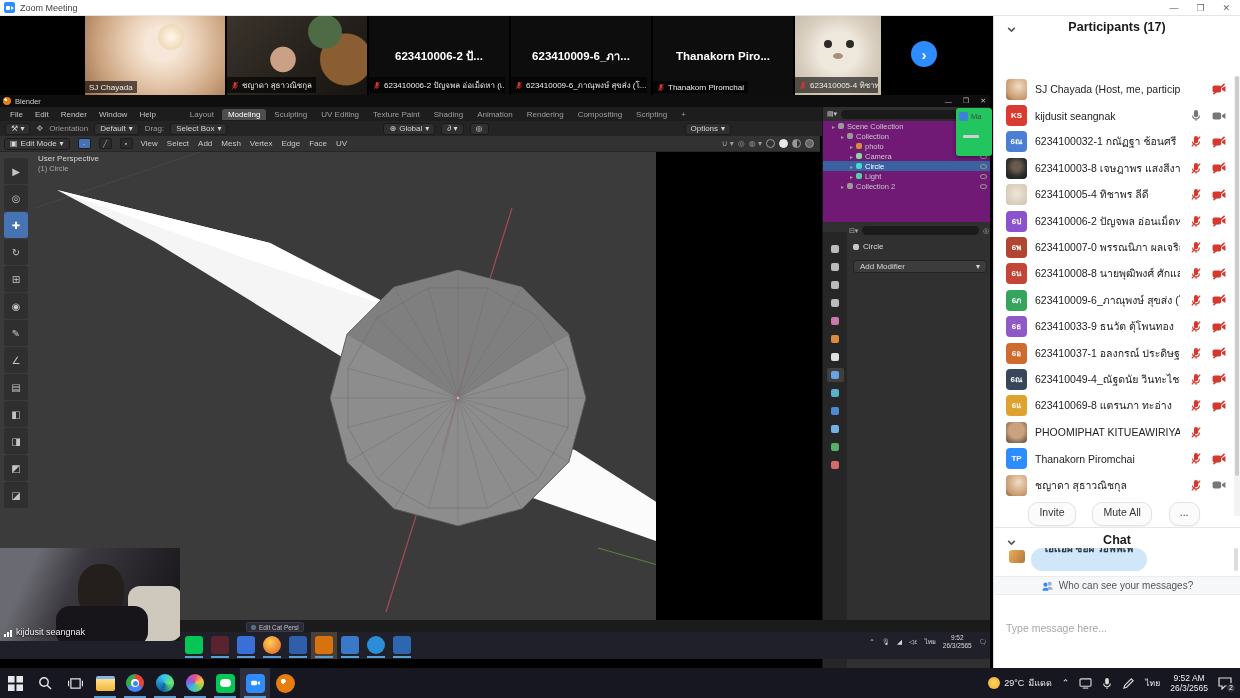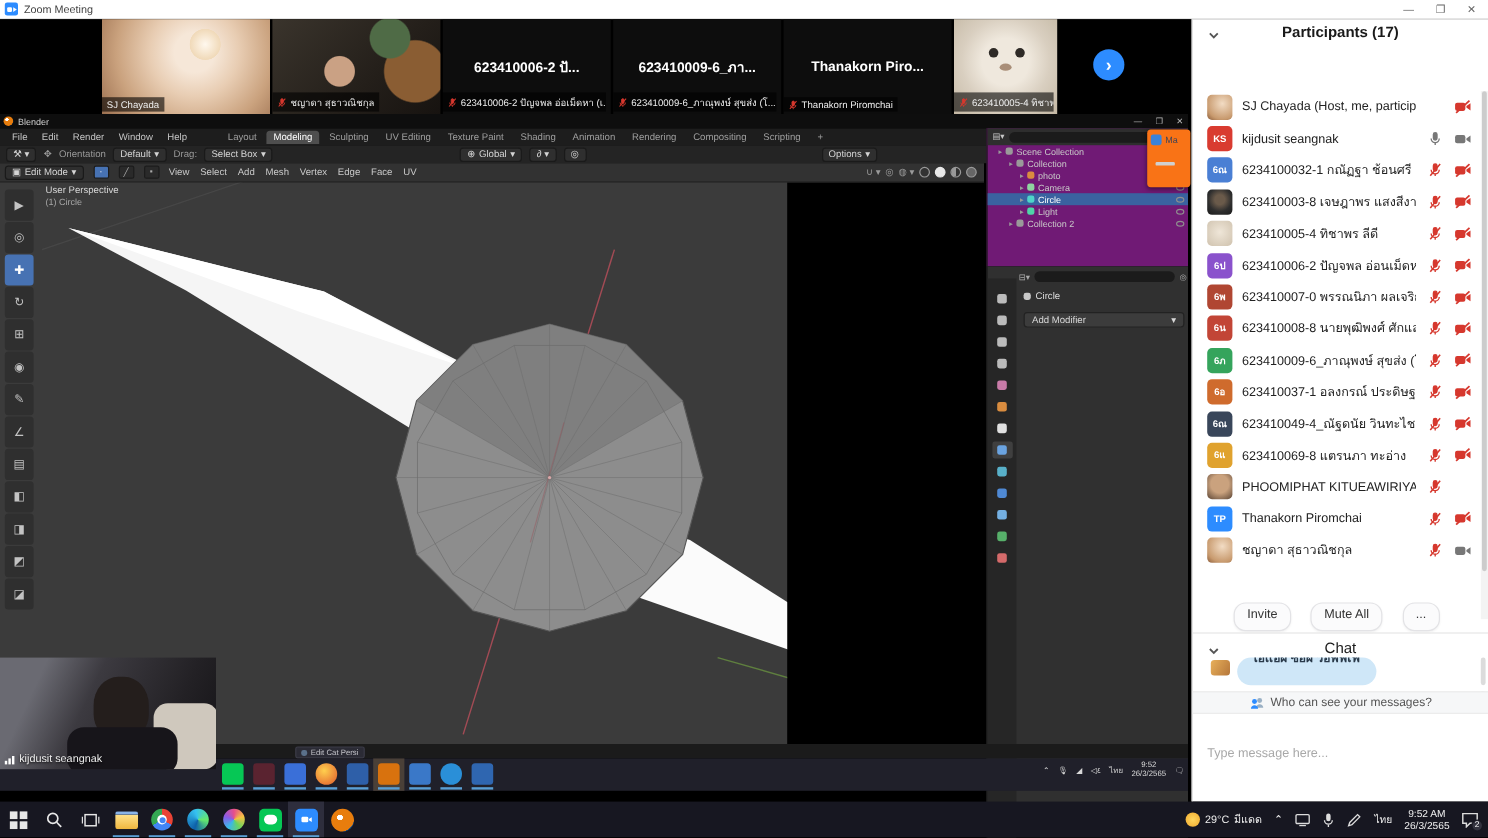--- a/index.html
+++ b/index.html
@@ -63,21 +63,21 @@
   .odot{width:6px;height:6px;border-radius:2px;flex:0 0 auto;}
   .eye{width:7px;height:5px;border:1px solid #8f8f8f;border-radius:50%;flex:0 0 auto;}
   #props{position:absolute;left:822px;top:127px;width:168px;height:478px;background:#303030;border-left:1px solid #161616;}
   #ptabs{position:absolute;left:0;top:10px;width:24px;height:468px;background:#262626;display:flex;flex-direction:column;gap:4px;padding-top:10px;align-items:center;}
   .ptab{width:17px;height:14px;border-radius:2px;display:flex;align-items:center;justify-content:center;}
   .ptab span{width:8px;height:8px;border-radius:2px;display:block;}
   .ptab.active{background:#3f3f3f;}
   #props .hdr{position:absolute;left:26px;top:2px;width:140px;height:13px;display:flex;align-items:center;gap:4px;}
   #prop-obj{position:absolute;left:30px;top:20px;color:#ddd;font-size:8px;display:flex;gap:4px;align-items:center;}
   #add-mod{position:absolute;left:30px;top:38px;width:134px;height:13px;background:#3c3c3c;border:1px solid #222;border-radius:3px;color:#d8d8d8;font-size:8px;display:flex;align-items:center;justify-content:space-between;padding:0 6px;}
-  #notif-pop{position:absolute;left:956px;top:13px;width:36px;height:48px;background:#f97316;border-radius:3px;box-shadow:0 1px 4px rgba(0,0,0,.5);padding:4px 3px;}
+  #notif-pop{position:absolute;left:956px;top:13px;width:36px;height:48px;background:#22c55e;border-radius:3px;box-shadow:0 1px 4px rgba(0,0,0,.5);padding:4px 3px;}
   #notif-pop .nrow{display:flex;align-items:center;gap:3px;font-size:7.5px;color:#445;}
   #notif-pop .nsq{width:9px;height:9px;border-radius:2px;background:#3b82d8;}
   #notif-pop .bar{margin-top:14px;width:16px;height:3px;background:#d0d0d0;border-radius:1px;margin-left:4px;}
   #bl-status{position:absolute;left:0;top:525px;width:990px;height:12px;background:#1b1b1b;}
   #tooltip-pill{position:absolute;left:246px;top:527px;height:10px;background:#2b2b35;border:1px solid #3c3c48;border-radius:2px;color:#c2c2c8;font-size:6.5px;display:flex;align-items:center;padding:0 4px;gap:3px;}
   #shared-tb{position:absolute;left:0;top:537px;width:990px;height:27px;background:#20202a;}
   .stb-ic{position:absolute;top:4px;width:18px;height:18px;border-radius:3px;}
   .stb-under{position:absolute;top:24px;height:2px;width:18px;background:#5a9fd4;}
   #shared-tray{position:absolute;right:6px;top:539px;display:flex;align-items:center;gap:7px;color:#d8d8d8;font-size:6.5px;}
   
@@ -98,21 +98,21 @@
   #p-list{position:absolute;left:0;top:60px;width:240px;}
   .prow{height:26.4px;display:flex;align-items:center;padding:0 8px 0 12px;gap:8px;}
   .pava{width:21px;height:21px;border-radius:4px;flex:0 0 auto;display:flex;align-items:center;justify-content:center;color:#fff;font-size:8px;font-weight:bold;overflow:hidden;}
   .pname{flex:1;font-size:10.5px;color:#222;white-space:nowrap;overflow:hidden;}
   .pslot{width:15px;display:flex;justify-content:center;flex:0 0 auto;}
   #p-foot{position:absolute;left:0;top:486px;width:240px;height:24px;display:flex;justify-content:space-around;padding:0 26px;}
   .pbtn{background:#fbfbfc;border:1px solid #e3e3e6;border-radius:10px;box-shadow:0 1px 2px rgba(0,0,0,.06);font-size:10.5px;color:#333;padding:3px 10px;}
   #p-scroll{position:absolute;left:240px;top:60px;width:6px;height:440px;background:#f3f3f3;}
   #p-thumb{position:absolute;left:1px;top:0;width:4px;height:400px;background:#cccccc;border-radius:2px;}
   #chat-div{position:absolute;left:0;top:511px;width:247px;border-top:1px solid #e6e6e6;}
-  #c-hdr{position:absolute;left:0;top:517px;width:100%;text-align:center;font-size:12.5px;font-weight:normal;color:#1a1a1a;}
+  #c-hdr{position:absolute;left:0;top:517px;width:100%;text-align:center;font-size:12.5px;font-weight:bold;color:#1a1a1a;}
   #c-collapse{position:absolute;left:12px;top:521px;}
   #c-ava{position:absolute;left:15px;top:534px;width:16px;height:13px;border-radius:3px;background:linear-gradient(120deg,#e8b05a,#b5763a);}
   #bubble{position:absolute;left:37px;top:532px;width:116px;height:23px;background:#cfe7f8;border-radius:12px;overflow:hidden;}
   #bubble span{display:block;margin-top:-7px;text-align:center;font-size:10px;font-weight:bold;color:#2a3a4a;white-space:nowrap;}
   #c-scroll{position:absolute;left:240px;top:532px;width:4px;height:23px;background:#dcdcdc;border-radius:2px;}
   #c-dot{position:absolute;left:239px;top:560px;width:5px;height:5px;border-radius:50%;background:#9a9a9a;}
   #privacy{position:absolute;left:0;top:560px;width:247px;height:19px;background:#f6f7f8;border-top:1px solid #ececec;border-bottom:1px solid #ececec;display:flex;align-items:center;justify-content:center;gap:5px;font-size:10px;color:#555;}
   #to-row{position:absolute;left:10px;top:585px;width:227px;display:flex;align-items:center;gap:6px;}
   #to-row .tolbl{font-size:10.5px;color:#555;}
   #to-pill{background:#eef0f2;border-radius:4px;font-size:10.5px;color:#222;padding:2px 7px;display:flex;align-items:center;gap:4px;}
@@ -769,20 +769,43 @@
             <svg width="14" height="12" viewBox="0 0 16 14">
               <g fill="#d6382e">
                 <rect x="0.5" y="3" width="10" height="8" rx="2"></rect>
                 <path d="M11.5 6.2L15.5 3.5v7L11.5 7.8z"></path>
               </g>
               <line x1="1.5" y1="13" x2="14.5" y2="1" stroke="#d6382e" stroke-width="1.7"></line>
             </svg>
           </span>
         </div>
         <div class="prow">
+          <span class="pava" style="background:#9059c8">6ธ</span>
+          <span class="pname">623410033-9 ธนวัต ตุ้โพนทอง</span>
+          <span class="pslot">
+            <svg width="12" height="13" viewBox="0 0 16 16">
+              <g fill="none" stroke="#d6382e" stroke-width="1.5">
+                <rect x="6" y="1.5" width="4" height="8" rx="2" fill="#d6382e"></rect>
+                <path d="M3.5 8a4.5 4.5 0 0 0 9 0"></path>
+                <line x1="8" y1="12.5" x2="8" y2="15"></line>
+              </g>
+              <line x1="2.5" y1="14.5" x2="13.5" y2="1.5" stroke="#d6382e" stroke-width="1.7"></line>
+            </svg>
+          </span>
+          <span class="pslot">
+            <svg width="14" height="12" viewBox="0 0 16 14">
+              <g fill="#d6382e">
+                <rect x="0.5" y="3" width="10" height="8" rx="2"></rect>
+                <path d="M11.5 6.2L15.5 3.5v7L11.5 7.8z"></path>
+              </g>
+              <line x1="1.5" y1="13" x2="14.5" y2="1" stroke="#d6382e" stroke-width="1.7"></line>
+            </svg>
+          </span>
+        </div>
+        <div class="prow">
           <span class="pava" style="background:#cf6b2d">6อ</span>
           <span class="pname">623410037-1 อลงกรณ์ ประดิษฐวงษ์</span>
           <span class="pslot">
             <svg width="12" height="13" viewBox="0 0 16 16">
               <g fill="none" stroke="#d6382e" stroke-width="1.5">
                 <rect x="6" y="1.5" width="4" height="8" rx="2" fill="#d6382e"></rect>
                 <path d="M3.5 8a4.5 4.5 0 0 0 9 0"></path>
                 <line x1="8" y1="12.5" x2="8" y2="15"></line>
               </g>
               <line x1="2.5" y1="14.5" x2="13.5" y2="1.5" stroke="#d6382e" stroke-width="1.7"></line>

